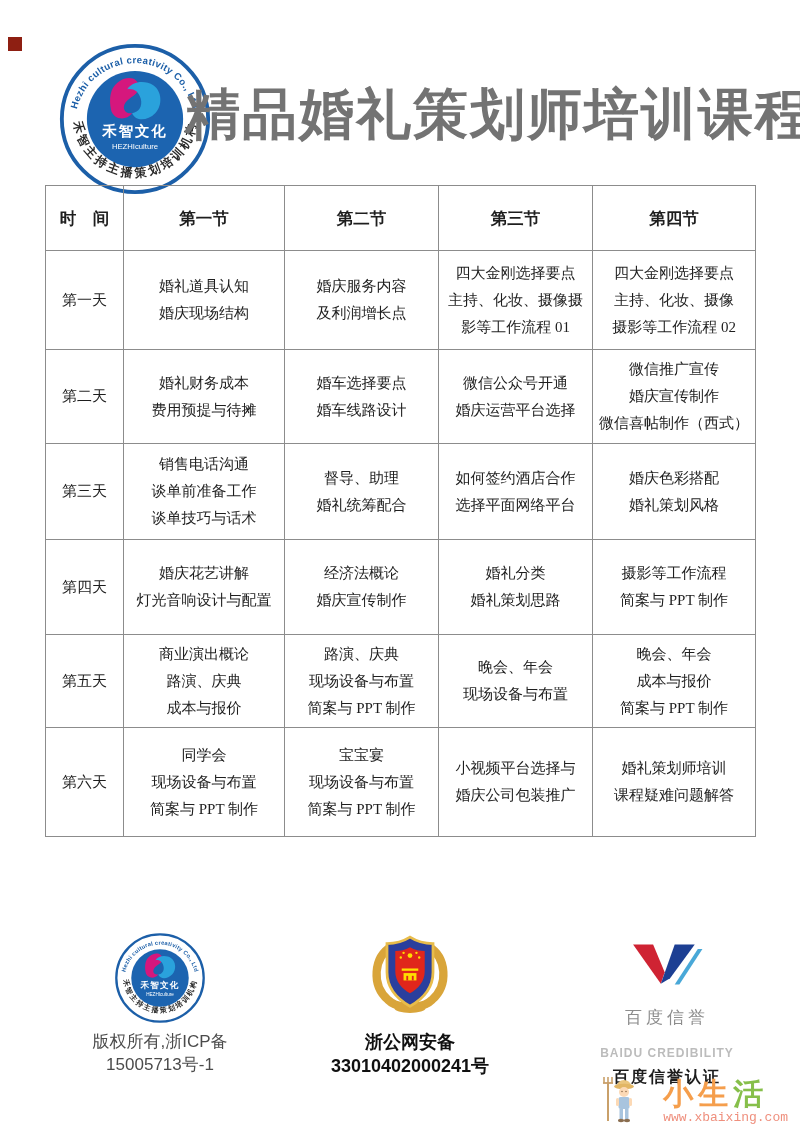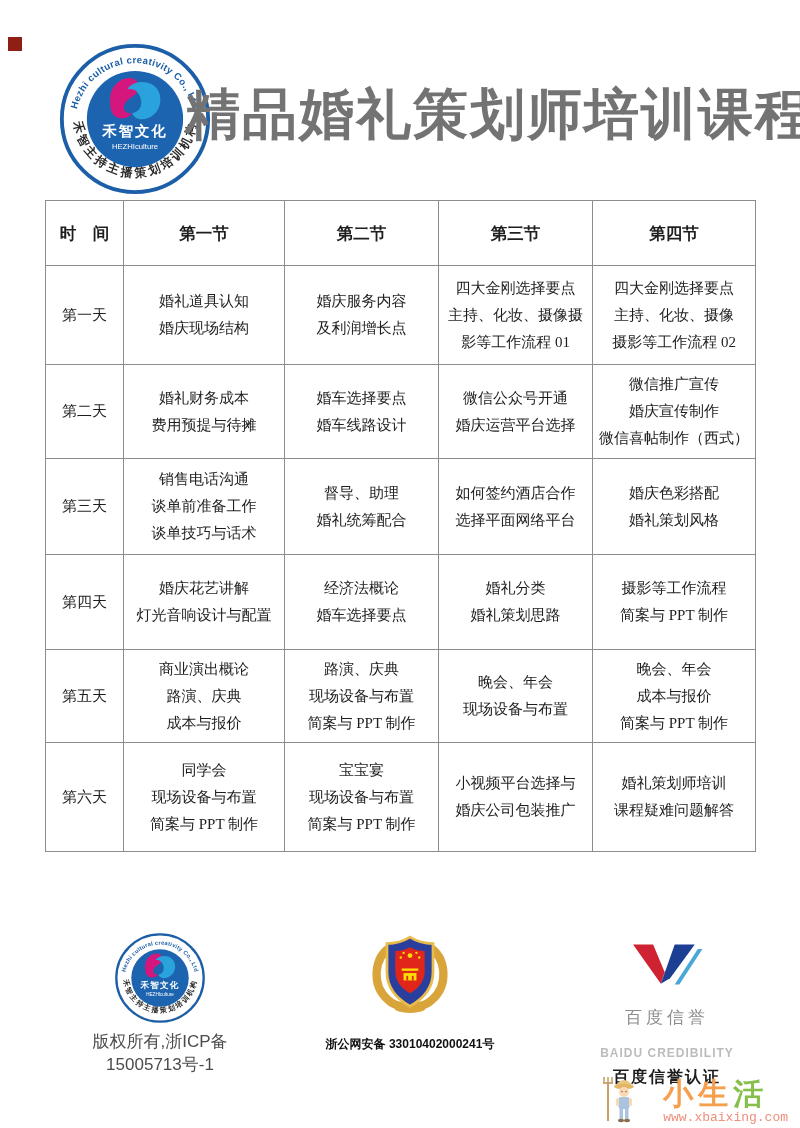--- a/index.html
+++ b/index.html
@@ -14,21 +14,21 @@
   .hezhi-logo-main { position:absolute; left:58px; top:42px; width:154px; height:154px; }
   .page-title {
     position:absolute; left:185px; right:40px; top:78px; text-align:center;
     font-family:"Liberation Sans","DejaVu Sans",sans-serif;
     font-weight:900; font-size:55px; letter-spacing:2px; color:#737373;
     white-space:nowrap;
   }
 
   
   table.schedule {
-    position:absolute; left:45px; top:200px; width:710px;
+    position:absolute; left:45px; top:185px; width:710px;
     border-collapse:collapse; table-layout:fixed;
     font-size:15px; color:#1e1e1e;
   }
   table.schedule td {
     border:1px solid #8c8c8c; text-align:center; vertical-align:middle;
     white-space:pre-line; line-height:27px; padding:0 2px;
   }
   tr.head td { height:64px; font-weight:bold; font-size:16.5px; }
   td.day { vertical-align:top; padding-top:24px; }
   tr.r1 td { height:98px; }
@@ -40,21 +40,21 @@
 
   
   .f-left  { position:absolute; left:60px;  top:932px; width:200px; text-align:center; }
   .f-center{ position:absolute; left:293px; top:928px; width:234px; text-align:center; }
   .f-right { position:absolute; left:588px; top:940px; width:158px; text-align:center;
              font-family:"Liberation Sans","DejaVu Sans",sans-serif; }
   .hezhi-logo-small { width:92px; height:92px; }
   .copyright-text { margin-top:2px; font-size:17px; color:#4b4b4b;
                     font-family:"Liberation Sans","DejaVu Sans",sans-serif; }
   .badge-icon { width:92px; height:92px; }
-  .police-text { margin-top:12px; font-size:12px; font-weight:bold; color:#101010;
+  .police-text { margin-top:6px; font-size:18px; font-weight:bold; color:#101010;
                  font-family:"Liberation Sans","DejaVu Sans",sans-serif; }
   .baidu-icon { width:74px; height:52px; }
   .baidu-cn  { font-size:17px; color:#8d8d8d; letter-spacing:4px; margin-top:10px; }
   .baidu-en  { font-size:12px;  color:#bcbcbc; letter-spacing:1px; margin-top:17px;font-weight:bold; }
   .baidu-cert{ font-size:16px; color:#1c1c1c; letter-spacing:2px; margin-top:7px; font-weight:bold; }
 
   
   .watermark { position:absolute; right:12px; bottom:2px; display:flex; align-items:flex-end;gap:23px; }
   .farmer-icon { width:36px; height:52px; margin-right:2px; }
   .wm-text { display:flex; flex-direction:column; align-items:flex-start; }
@@ -141,21 +141,21 @@
     <td>如何签约酒店合作
 选择平面网络平台</td>
     <td>婚庆色彩搭配
 婚礼策划风格</td>
   </tr>
   <tr class="r4">
     <td class="day">第四天</td>
     <td>婚庆花艺讲解
 灯光音响设计与配置</td>
     <td>经济法概论
-婚车选择要点</td>
+婚庆宣传制作</td>
     <td>婚礼分类
 婚礼策划思路</td>
     <td>摄影等工作流程
 简案与 PPT 制作</td>
   </tr>
   <tr class="r5">
     <td class="day">第五天</td>
     <td>商业演出概论
 路演、庆典
 成本与报价</td>

